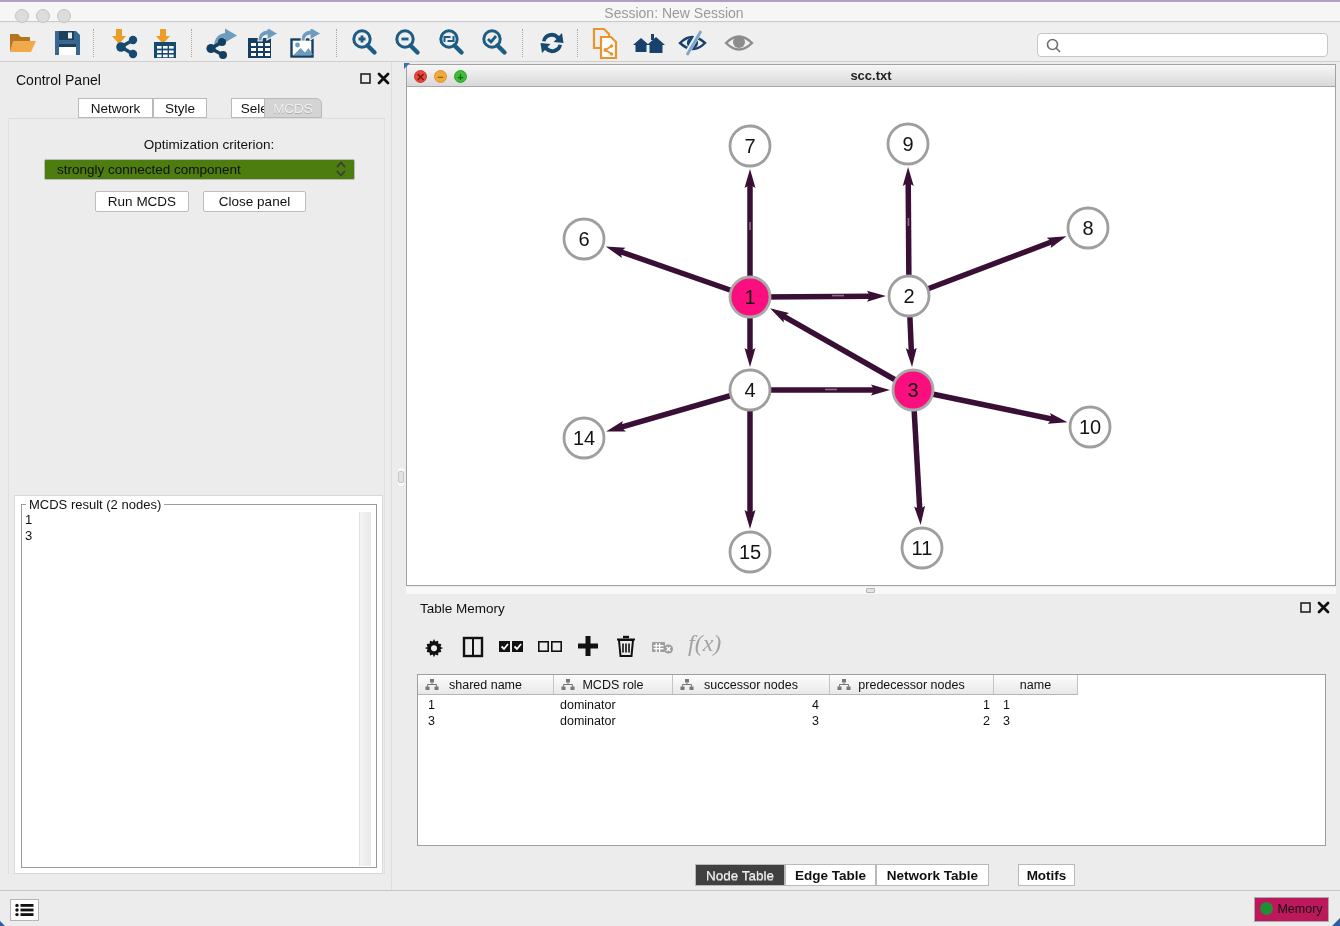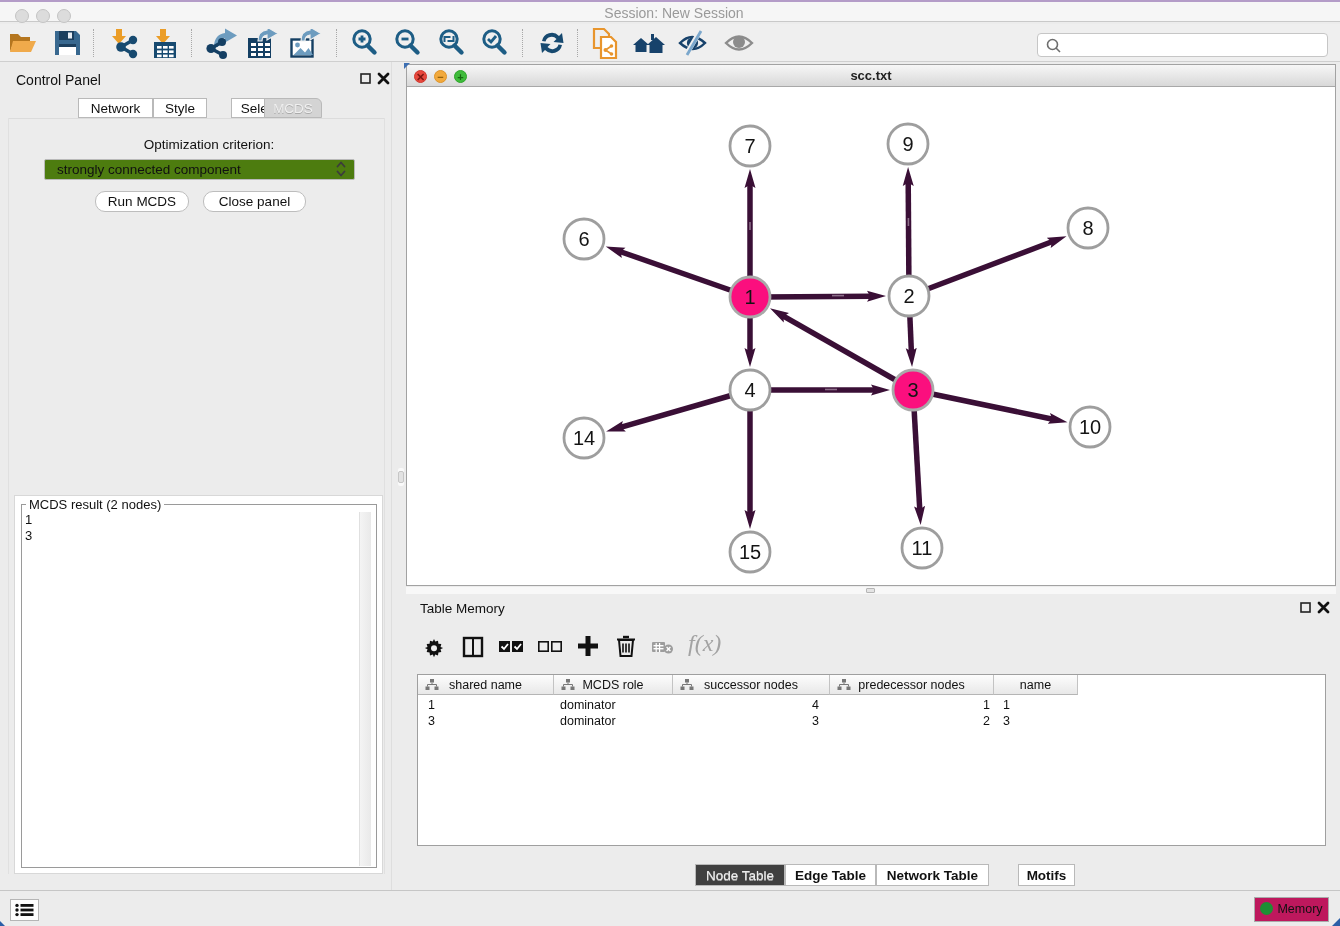--- a/index.html
+++ b/index.html
@@ -19,21 +19,21 @@
   #searchbox { position:absolute; left:1037px; top:9px; width:291px; height:24px; background:#fff; border:1px solid #c6c6c6; border-radius:4px; }
 
   
   #cpanel { left:0; top:62px; width:392px; height:828px; background:#ececec; border-right:1px solid #dedede; }
   #cpanel .hdr { position:absolute; left:16px; top:10px; font-size:14px; color:#111; }
   .tab { position:absolute; top:0; height:20px; background:#fff; border:1px solid #b9b9b9; font-size:13.5px; color:#111; text-align:center; line-height:19px; }
   .tabsel { background:#d4d4d4; color:#f0f0f0; text-shadow:0 1px 0 #aaa; }
 
   #optlabel { left:0; width:392px; top:75px; text-align:center; font-size:13.5px; color:#111;margin-left:13px; }
   #dropdown { left:44px; top:97px; width:311px; height:21px; background:#4d7c0f; border:1px solid #b9b9b9; border-radius:2px; font-size:13.5px; color:#111; line-height:19px; padding-left:12px; }
-  .btn { position:absolute; top:129px; height:21px; background:#fff; border:1px solid #bdbdbd; border-radius:10px; font-size:13.5px; color:#111; text-align:center; line-height:19px; }
+  .btn { position:absolute; top:129px; height:21px; background:#fff; border:1px solid #bdbdbd; border-radius:2px; font-size:13.5px; color:#111; text-align:center; line-height:19px; }
 
   #mcdsbox { left:14px; top:433px; width:369px; height:379px; background:#fff; border:1px solid #d8d8d8; }
   #mcdsframe { position:absolute; left:6px; top:8px; right:5px; bottom:5px; border:1px solid #9a9a9a; }
   #mcdslabel { position:absolute; left:11px; top:1px; background:#fff; padding:0 3px; font-size:13px; color:#111; }
   #mcdstext { position:absolute; left:10px; top:16px; font-size:13px; color:#111; line-height:16px; }
   #mcdsscroll { position:absolute; right:11px; top:16px; width:12px; bottom:7px; background:linear-gradient(90deg,#f4f4f4,#e9e9e9); border-left:1px solid #e0e0e0; }
 
   
   #netwin { left:406px; top:64px; width:930px; height:522px; background:#fff; border:1px solid #a2a2a2; }
   #nettitle { position:absolute; left:0; top:0; width:100%; height:22px; background:linear-gradient(#f7f7f7,#d8d8d8); border-bottom:1px solid #a8a8a8; }

